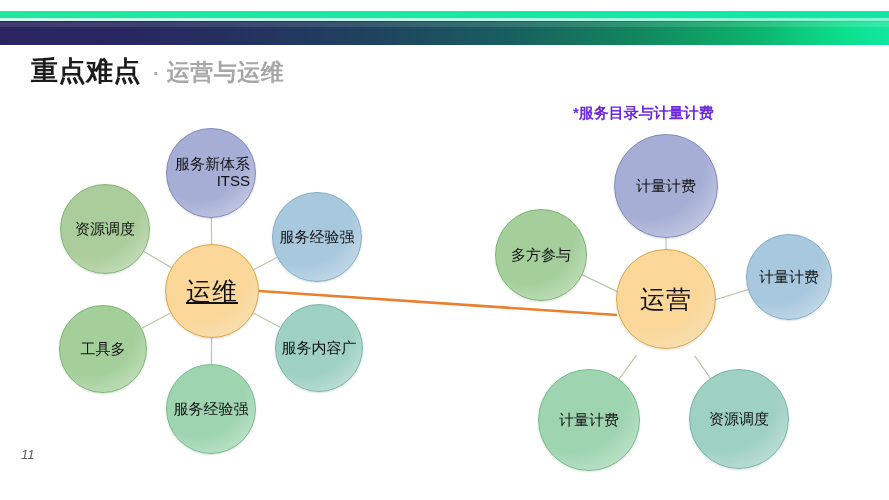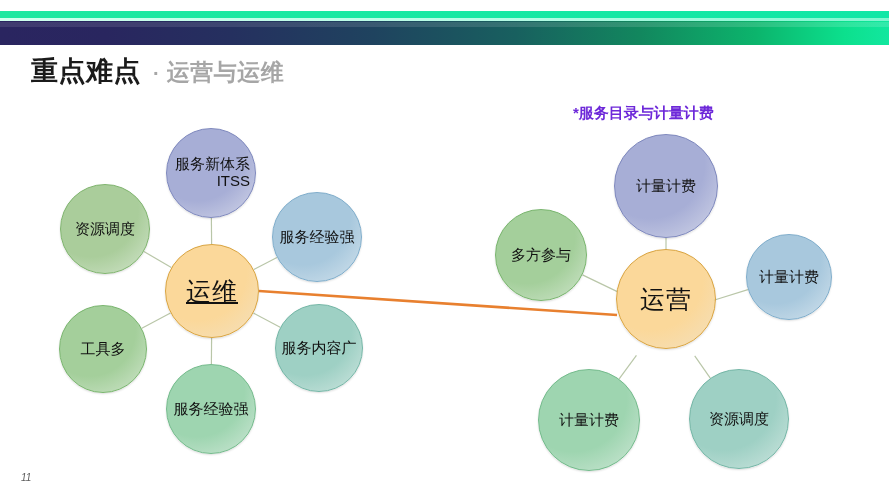--- a/index.html
+++ b/index.html
@@ -132,22 +132,22 @@
     letter-spacing: 1px;
   }
   .node.sat {
     font-size: 15px;
   }
 
   
   .pagenum {
     position: absolute;
     left: 21px;
-    top: 472px;
-    font-size: 10px;
+    top: 447px;
+    font-size: 13px;
     color: #5b5b5b;
     font-style: italic;
   }
 </style>
 </head>
 <body>
 
 <div id="slide">
 
   <div class="topstrip"></div>

